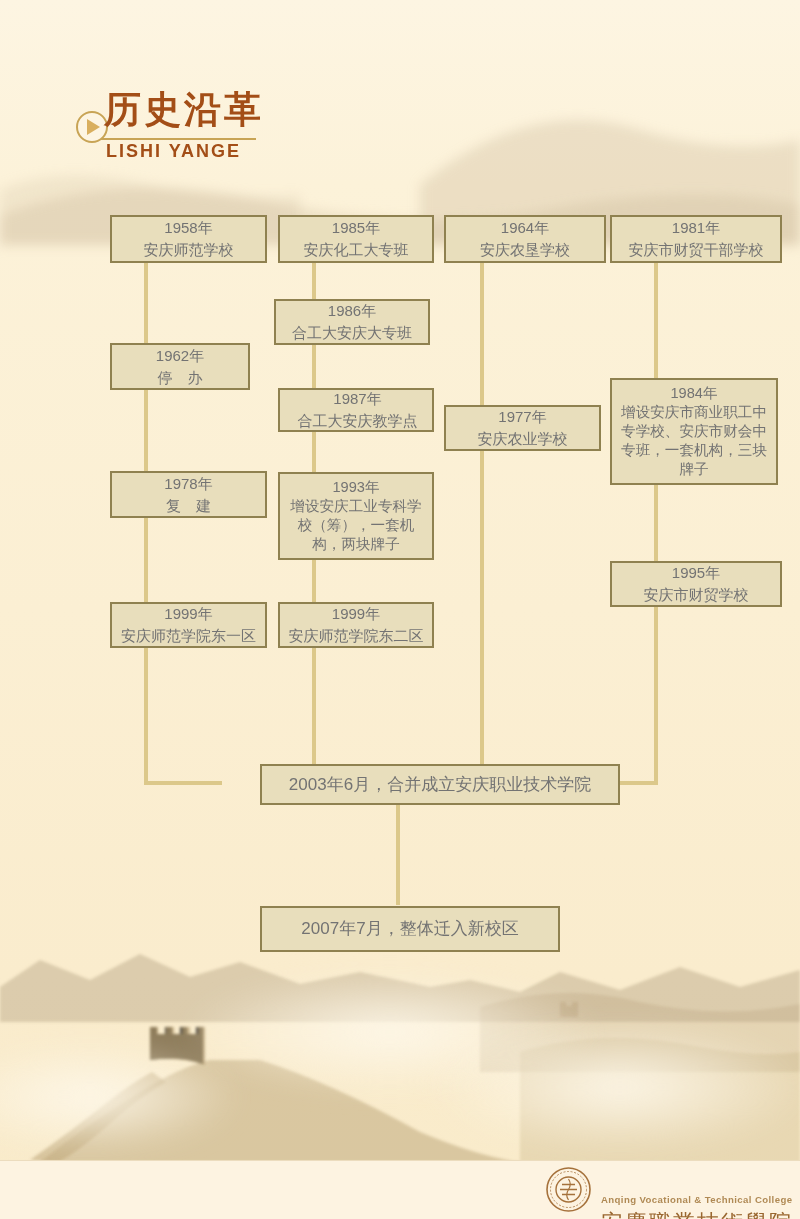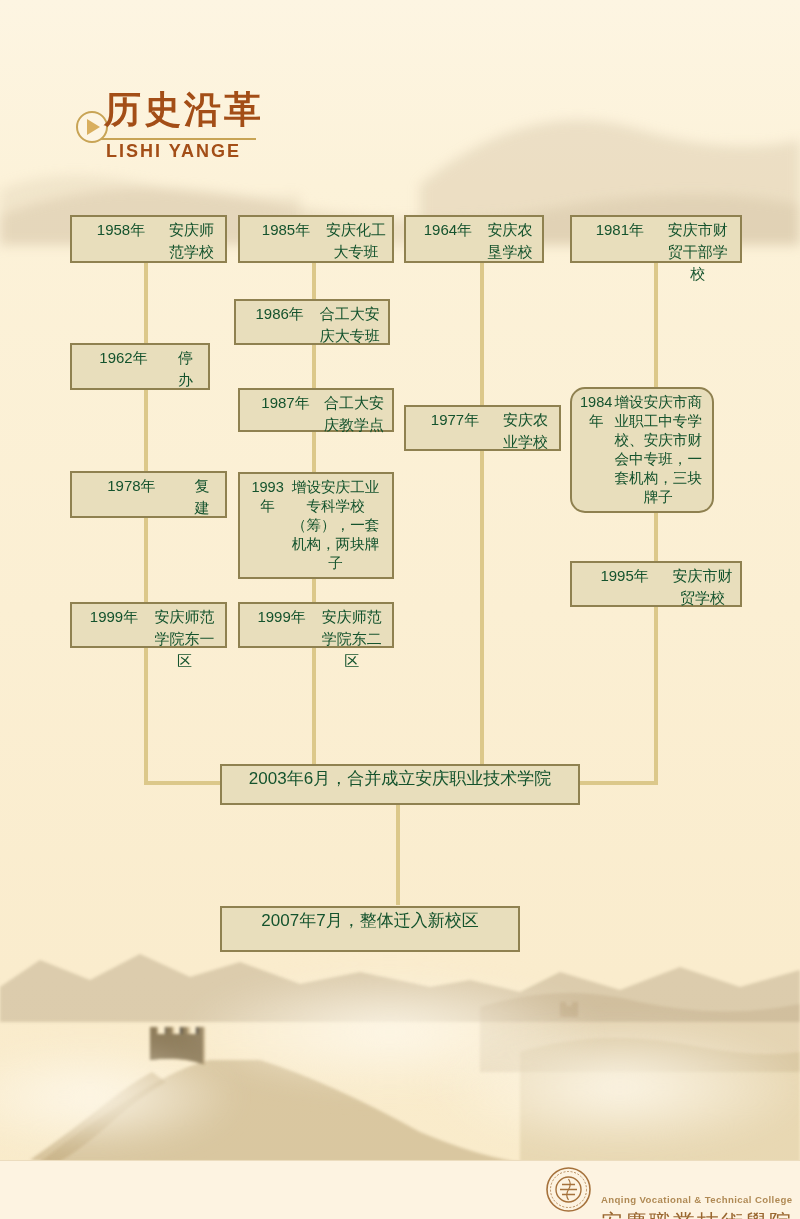--- a/index.html
+++ b/index.html
@@ -17,23 +17,24 @@
   
   .hdr-underline{position:absolute;left:84px;top:138px;width:172px;height:2px;background:#c8a455;}
   .hdr-circle{position:absolute;left:76px;top:111px;width:28px;height:28px;border:2px solid #c8a455;border-radius:50%;background:#fdf5e2;display:flex;align-items:center;justify-content:center;}
   .hdr-tri{width:0;height:0;border-top:8px solid transparent;border-bottom:8px solid transparent;border-left:13px solid #d9af5e;margin-left:3px;}
   .hdr-title{position:absolute;left:104px;top:90px;font-size:37px;font-weight:bold;color:#a34e17;letter-spacing:3px;line-height:40px;}
   .hdr-sub{position:absolute;left:106px;top:141px;font-size:18px;font-weight:bold;color:#a34e17;letter-spacing:2px;}
   
   .conn{position:absolute;background:#dcc88a;z-index:1;}
   .node{
     position:absolute;z-index:2;background:#e8debc;border:2px solid #8f8150;
-    box-sizing:border-box;color:#14532d;font-size:15px;line-height:22px;
-    display:flex;justify-content:center;text-align:center;
+    box-sizing:border-box;color:#737373;font-size:15px;line-height:22px;
+    display:flex;flex-direction:column;justify-content:center;text-align:center;
     padding:2px 6px;
+    margin-left:40px;
   }
   .node .year{width:100%;}
   .node.tall{justify-content:flex-start;padding:4px 8px;font-size:14.6px;line-height:19px;}
   .node.tall .label{text-align:center;}
   .node.wide{font-size:17px;}
   
   #footer{position:absolute;left:0;top:1160px;width:800px;height:59px;background:#fdf3e1;border-top:1px solid #ecdcbe;box-sizing:border-box;}
   #logo{position:absolute;left:545px;top:1166px;width:47px;height:47px;}
   .cname-zh{position:absolute;left:601px;top:1168px;width:185px;font-family:"DejaVu Serif","Liberation Serif",serif;font-size:22px;color:#9a6730;letter-spacing:2px;white-space:nowrap;margin-top:40px;}
   .cname-en{position:absolute;left:601px;top:1194px;width:195px;font-size:9.6px;font-weight:bold;color:#b08a55;letter-spacing:.4px;white-space:nowrap;}
@@ -97,34 +98,34 @@
   </div>
   <div class="node tall" style="left:238px;top:472px;width:156px;min-height:88px;">
     <div class="year">1993年</div>
     <div class="label">增设安庆工业专科学校（筹），一套机构，两块牌子</div>
   </div>
   <div class="node" style="left:238px;top:602px;width:156px;height:46px;">
     <div class="year">1999年</div>
     <div class="label">安庆师范学院东二区</div>
   </div>
 
-  <div class="node" style="left:404px;top:215px;width:140px;height:48px;">
+  <div class="node" style="left:404px;top:215px;width:162px;height:48px;">
     <div class="year">1964年</div>
     <div class="label">安庆农垦学校</div>
   </div>
   <div class="node" style="left:404px;top:405px;width:157px;height:46px;">
     <div class="year">1977年</div>
     <div class="label">安庆农业学校</div>
   </div>
 
   <div class="node" style="left:570px;top:215px;width:172px;height:48px;">
     <div class="year">1981年</div>
     <div class="label">安庆市财贸干部学校</div>
   </div>
-  <div class="node tall" style="left:570px;top:387px;width:144px;min-height:96px;border-radius:15px;">
+  <div class="node tall" style="left:570px;top:378px;width:168px;min-height:96px;">
     <div class="year">1984年</div>
     <div class="label">增设安庆市商业职工中专学校、安庆市财会中专班，一套机构，三块牌子</div>
   </div>
   <div class="node" style="left:570px;top:561px;width:172px;height:46px;">
     <div class="year">1995年</div>
     <div class="label">安庆市财贸学校</div>
   </div>
 
   <div class="node wide" style="left:220px;top:764px;width:360px;height:41px;">
     <div class="label">2003年6月，合并成立安庆职业技术学院</div>

